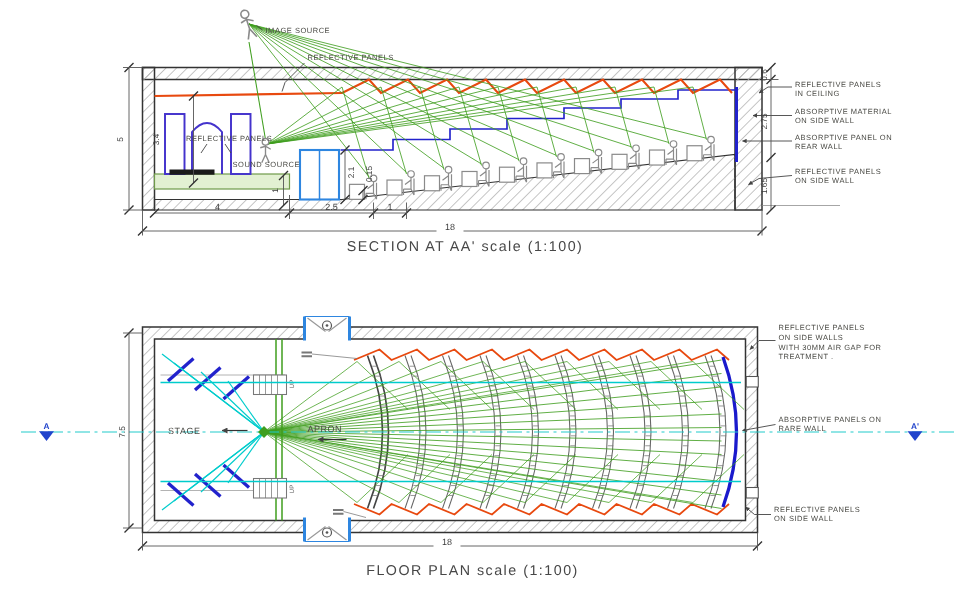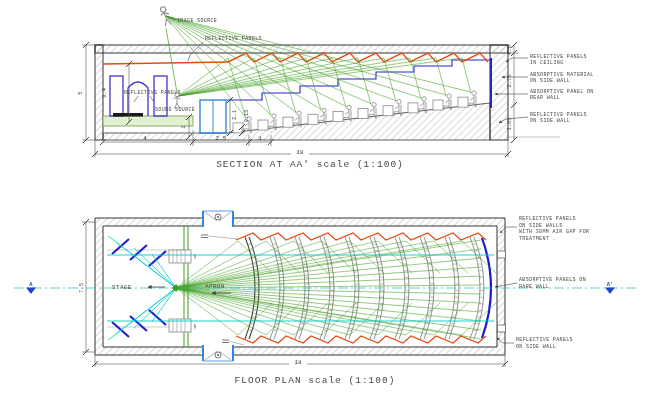--- a/index.html
+++ b/index.html
@@ -1,17 +1,17 @@
 <!DOCTYPE html>
 <html><head>
 <meta charset="utf-8">
 <style>
   html,body{margin:0;padding:0;background:#fff;}
   #stage-wrap{position:relative;width:650px;height:400px;background:#ffffff;overflow:hidden;
-    font-family:Liberation Mono, monospace;}
+    font-family:Liberation Sans, sans-serif;}
   svg{display:block;}
   text{fill:#4a4a45;}
   .lbl{font-size:5px;letter-spacing:.35px;fill:#4a4a45;}
   .dim{font-size:6px;fill:#3a3a3a;}
   .dimv{font-size:5.5px;fill:#3a3a3a;}
   .ttl{font-size:9.5px;letter-spacing:1px;fill:#474747;}
   .upl{font-size:4.2px;fill:#555;}
   .mk{font-size:5.5px;fill:#2244cc;font-weight:bold;}
 </style>
 </head>

